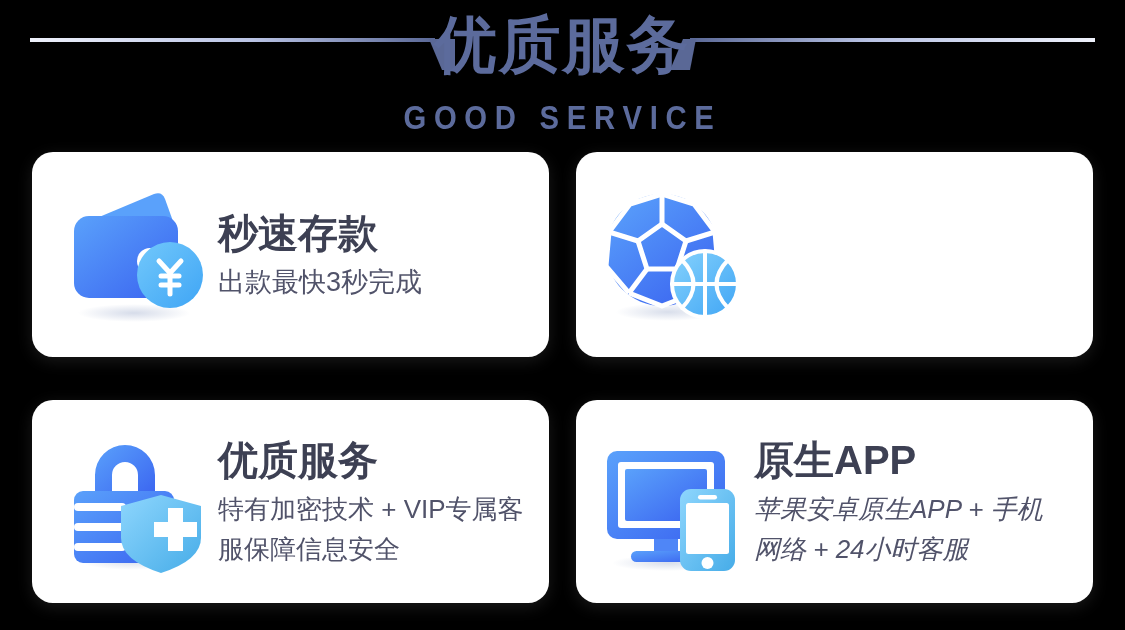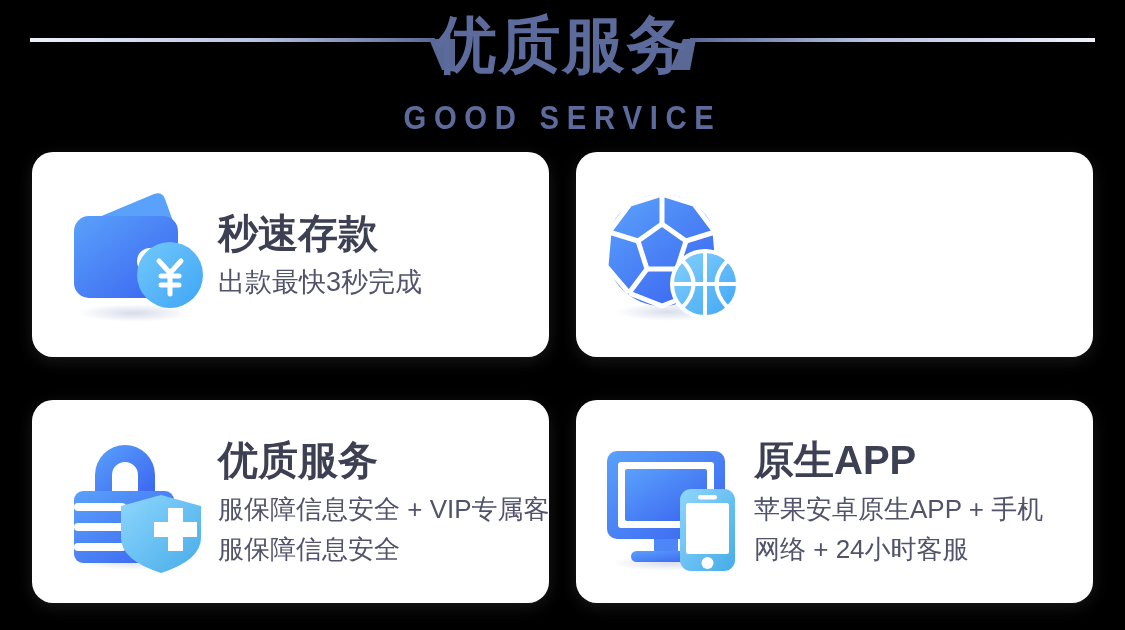--- a/index.html
+++ b/index.html
@@ -114,21 +114,21 @@
     font-weight: 400;
     line-height: 40px;
     letter-spacing: 0px;
   }
   .card-desc .line { display: block; white-space: nowrap; }
 
   
   .card.c2 .card-title { font-size: 40px; }
   .card.c2 .card-desc  { font-size: 26px; }
   .card.c3 .card-desc  { font-size: 26px; }
-  .card.c4 .card-desc  { font-size: 26px; }
+  .card.c4 .card-desc  { font-size: 26px; font-style: italic; }
   .card.c1 .card-icon  { margin-left: 30px; }
   .card.c2 .card-icon  { margin-left: 22px; }
   .card.c3 .card-icon  { margin-left: 30px; }
   .card.c4 .card-icon  { margin-left: 22px; }
 </style>
 </head>
 <body>
 
 <div id="page">
 
@@ -283,21 +283,21 @@
             <rect x="12" y="96" width="52" height="8" rx="4"></rect>
             <rect x="12" y="116" width="52" height="8" rx="4"></rect>
           </g>
           <path d="M99 68 L139 79 L139 111 Q139 133 99 146 Q59 133 59 111 L59 79 Z" fill="url(#l3)"></path>
           <path d="M92 95 L106 95 L106 81 L121 81 L121 95 L135 95 L135 110 L121 110 L121 124 L106 124 L106 110 L92 110 Z" fill="#ffffff"></path>
         </svg>
       </div>
       <div class="card-text">
         <div class="card-title">优质服务</div>
         <div class="card-desc">
-          <span class="line">服保障信息安全 + VIP专属客</span>
+          <span class="line">特有加密技术 + VIP专属客</span>
           <span class="line">服保障信息安全</span>
         </div>
       </div>
     </div>
 
     <div class="card c4">
       <div class="card-icon">
         <svg viewBox="0 0 150 150" aria-hidden="true">
           <defs>
             <linearGradient id="m1" x1="0" y1="0" x2="1" y2="1">

